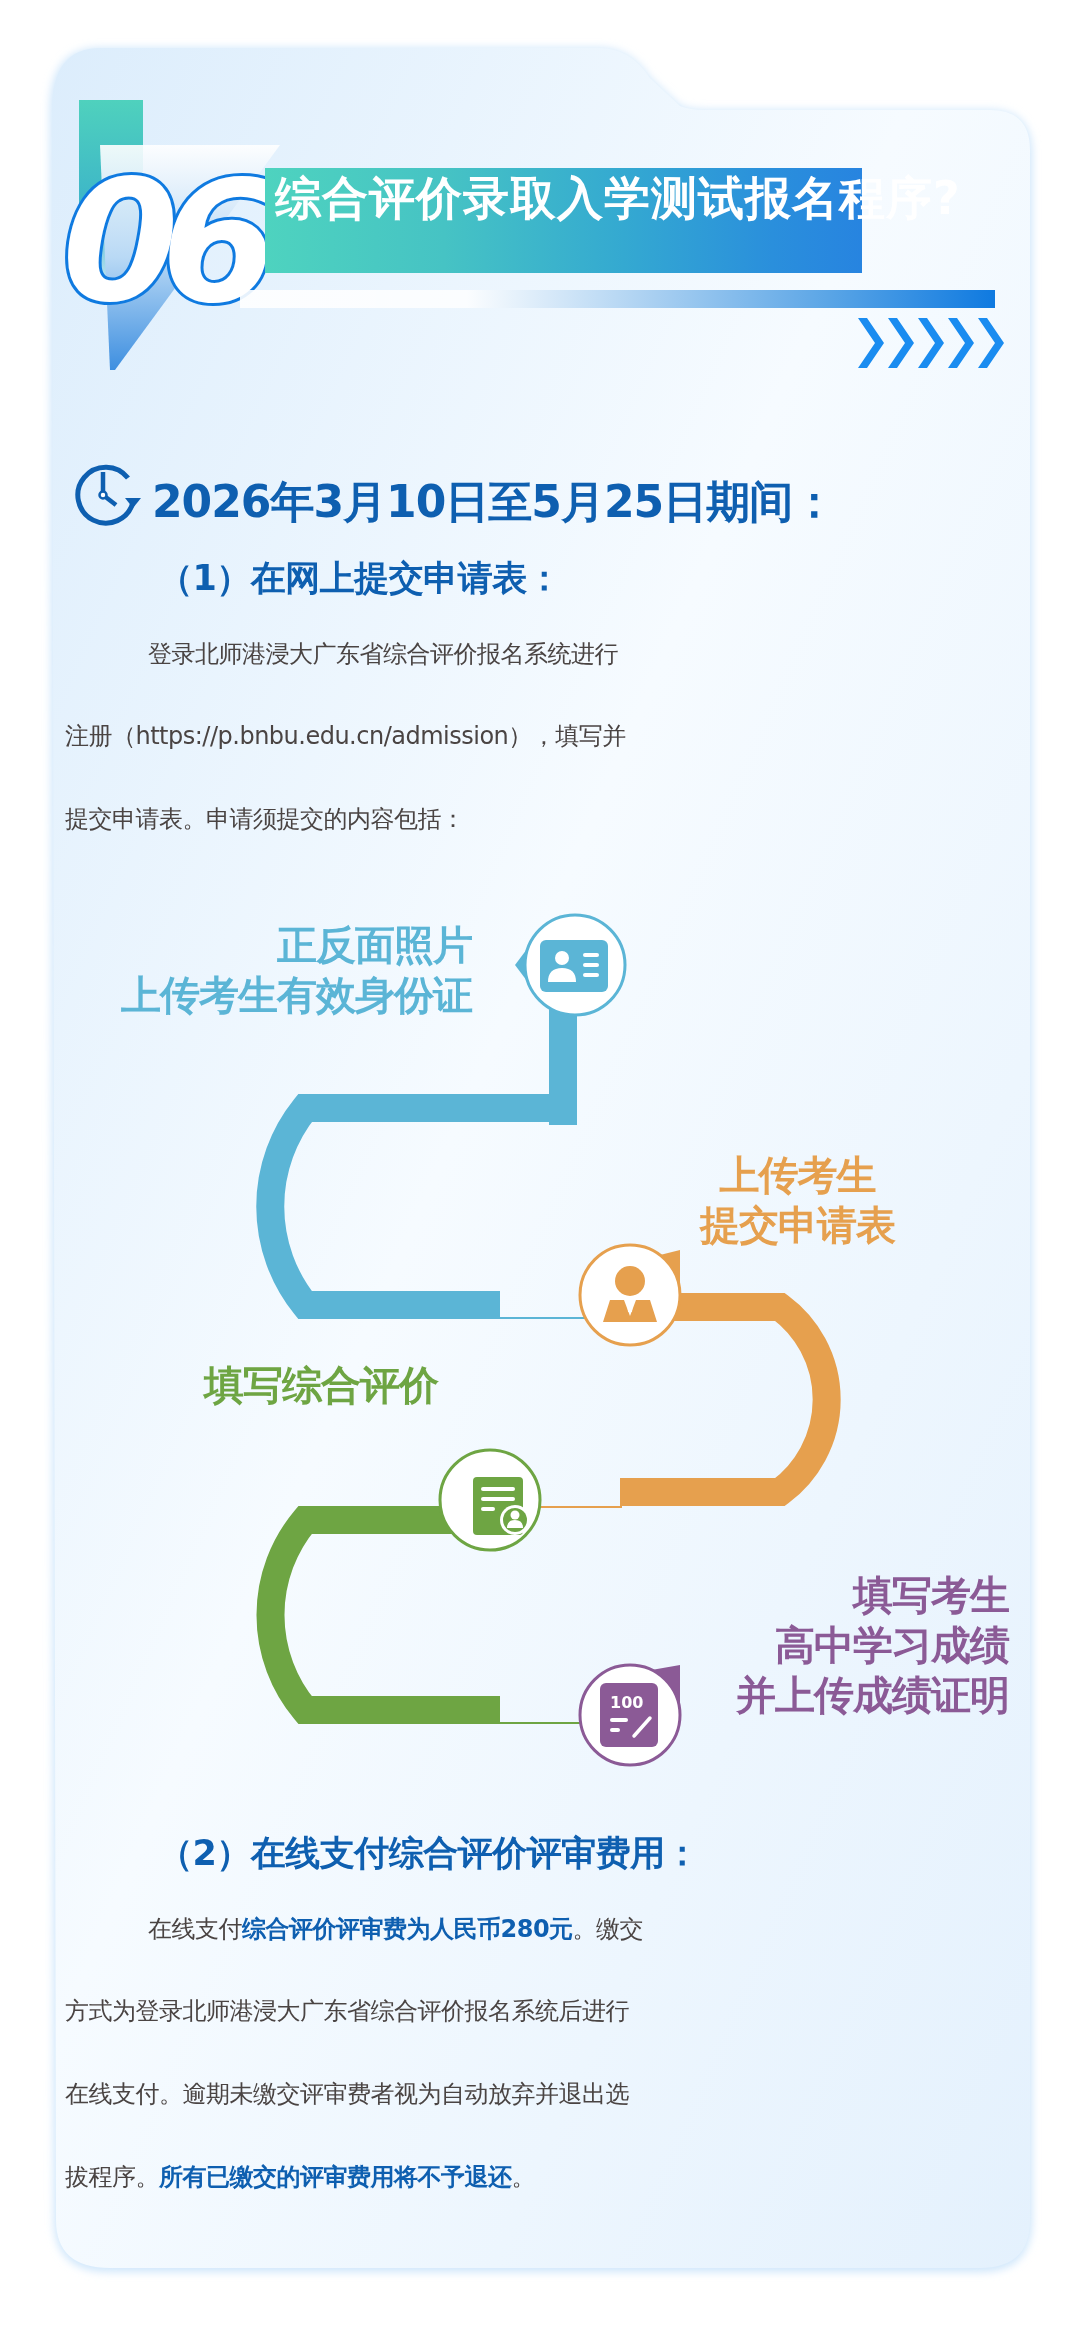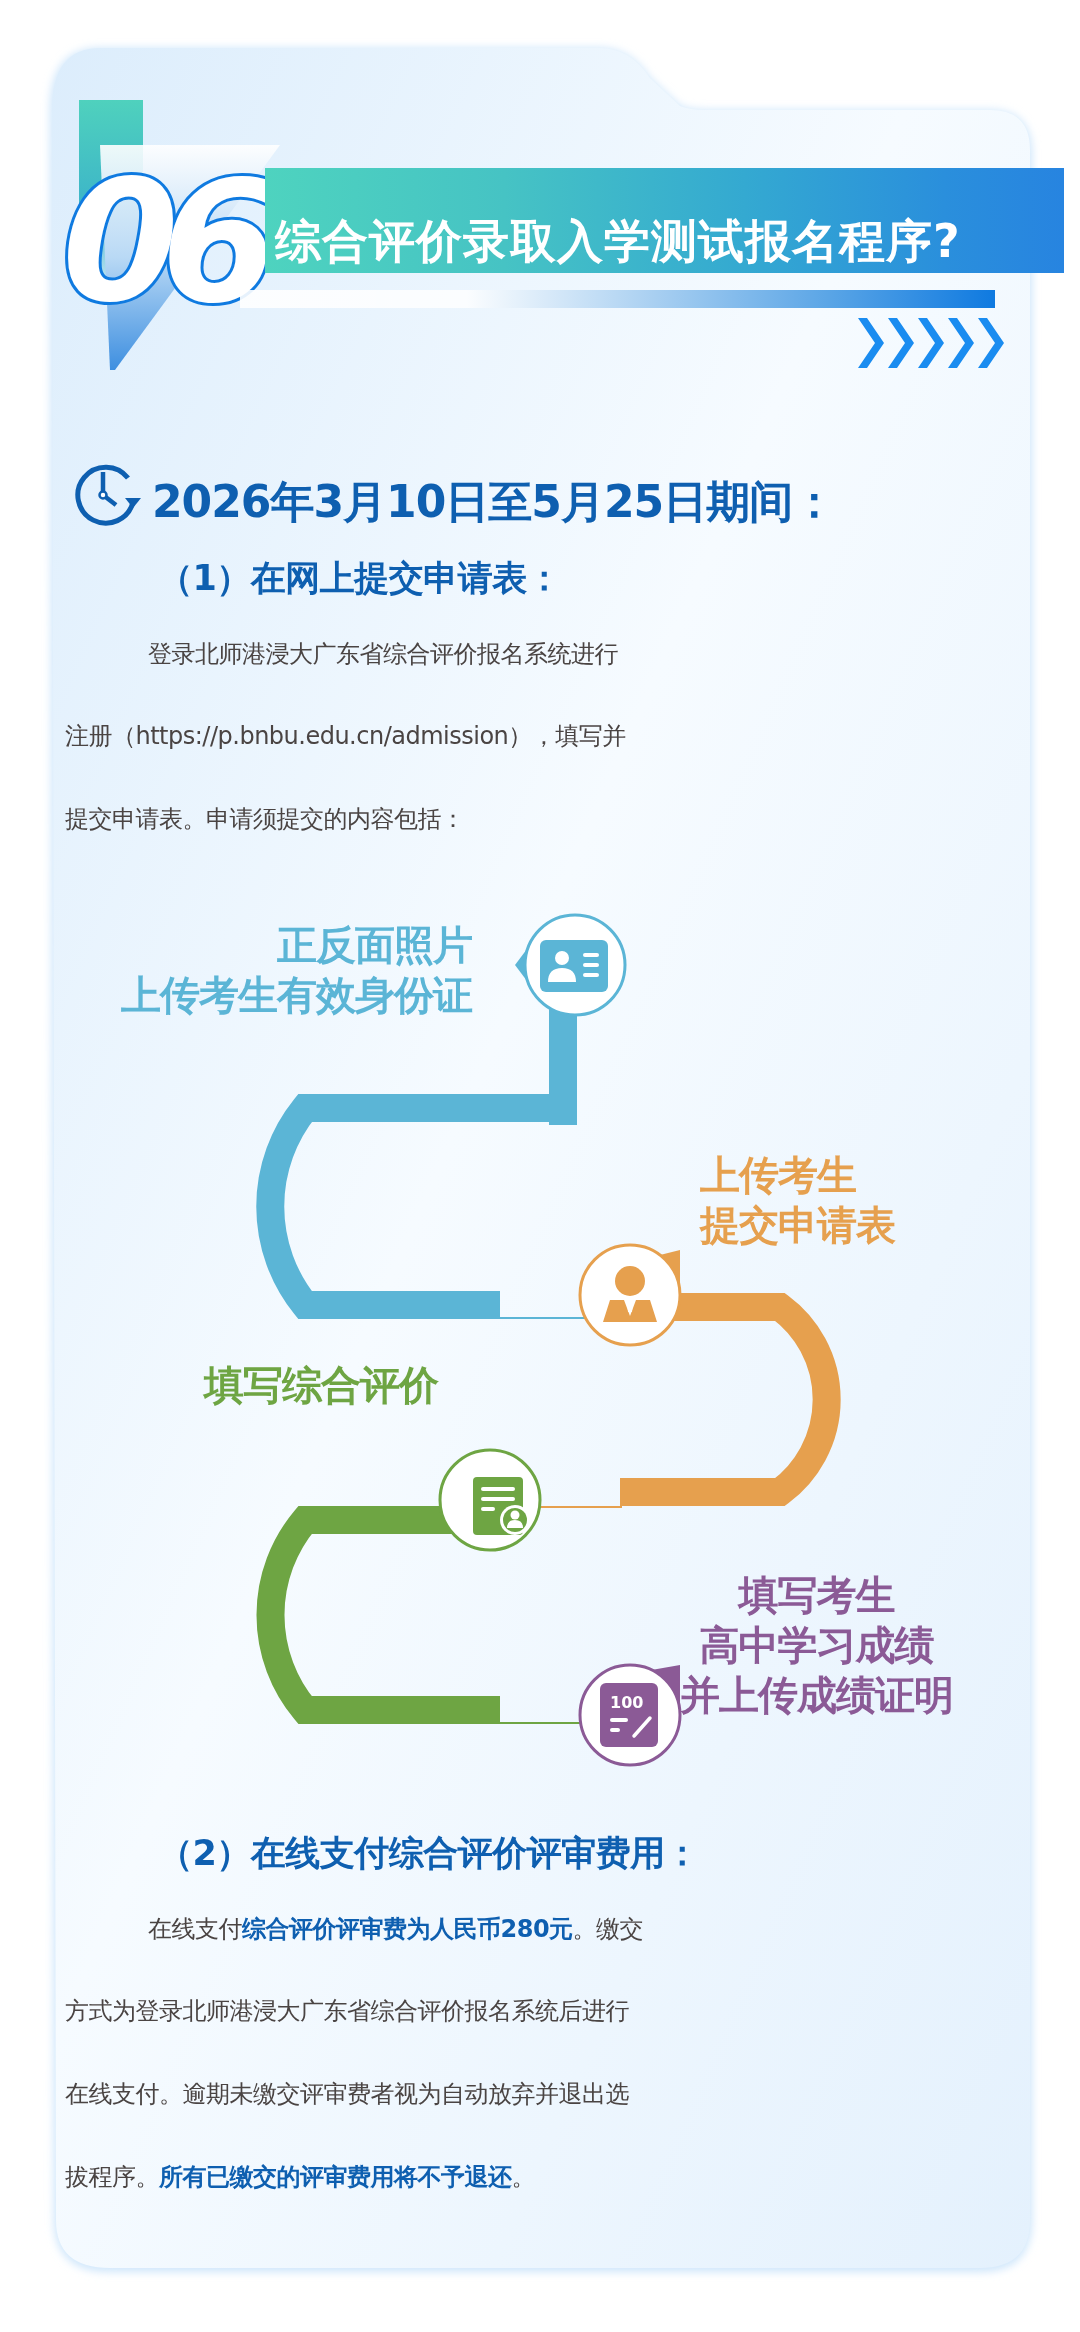--- a/index.html
+++ b/index.html
@@ -6,45 +6,45 @@
   html, body { width: 1080px; height: 2332px; background: #ffffff; overflow: hidden; }
   body { position: relative; font-family: "DejaVu Sans", "Liberation Sans", sans-serif; }
 
   
   .card-bg { position: absolute; left: 0; top: 0; width: 1080px; height: 2332px; }
 
   
   .hdr-bar-teal { position: absolute; left: 79px; top: 100px; width: 64px; height: 200px;
     background: linear-gradient(180deg, #4fd1bd 0%, #3cb4c9 55%, rgba(60,160,220,0) 100%); }
   .num06 { position: absolute; left: 58px; top: 150px; height: 170px; width: 210px; }
-  .title-banner { position: absolute; left: 265px; top: 168px; width: 799px; height: 105px;
+  .title-banner { position: absolute; left: 265px; top: 168px; width: 597px; height: 105px;
     background: linear-gradient(90deg, #4ed3bf 0%, #46c3c4 30%, #34a9d1 60%, #2a8fdc 85%, #2784e0 100%);
-    display: flex; align-items: flex-end; padding-left: 10px; }
+    display: flex; align-items: flex-start; padding-left: 10px; }
   .title-text { color: #ffffff; font-family: "DejaVu Sans", sans-serif; font-weight: bold;
     font-size: 46px; letter-spacing: 1px; white-space: nowrap; }
   .title-underbar { position: absolute; left: 240px; top: 290px; width: 755px; height: 18px;
     background: linear-gradient(90deg, rgba(255,255,255,0.9) 0%, rgba(255,255,255,0.8) 30%, #a8cff1 55%, #5aa5e6 78%, #0f7ae0 100%); }
   .chevrons { position: absolute; left: 858px; top: 318px; width: 155px; height: 50px; }
 
   
   .date-row { position: absolute; left: 70px; top: 458px; display: flex; align-items: flex-end; }
   .clock-icon { width: 74px; height: 74px; }
   .date-text { color: #0e5fb0; font-weight: bold; font-size: 44px; margin-left: 8px; letter-spacing: -1px; white-space: nowrap; }
 
   .sub-head { position: absolute; color: #0e5fb0; font-weight: bold; font-size: 35px; white-space: nowrap; letter-spacing: -0.5px; }
   .para-line { position: absolute; left: 65px; color: #4a4443; font-size: 24px; white-space: nowrap; letter-spacing: -0.5px; }
   .hl { color: #0e5fb0; font-weight: bold; }
 
   
   .flow-svg { position: absolute; left: 0; top: 880px; width: 1080px; height: 920px; }
   .step-label { position: absolute; font-weight: bold; font-size: 40px; line-height: 50px; white-space: nowrap; letter-spacing: -1px; }
   .step1 { color: #5bb5d6; right: 608px; top: 920px; text-align: right; }
-  .step2 { color: #e6a04e; left: 700px; top: 1150px; text-align: left; }
+  .step2 { color: #e6a04e; left: 700px; top: 1150px; text-align: center; }
   .step3 { color: #6ea543; right: 642px; top: 1360px; }
-  .step4 { color: #8b5a96; left: 680px; top: 1570px; text-align: center; }
+  .step4 { color: #8b5a96; left: 736px; top: 1570px; text-align: right; }
 </style>
 </head>
 <body>
 
 <svg class="card-bg" viewBox="0 0 1080 2332">
   <defs>
     <linearGradient id="cardGrad" x1="0" y1="0" x2="1" y2="1">
       <stop offset="0" stop-color="#dcedfc"></stop>
       <stop offset="0.45" stop-color="#f6fbff"></stop>
       <stop offset="1" stop-color="#e4f1fd"></stop>

